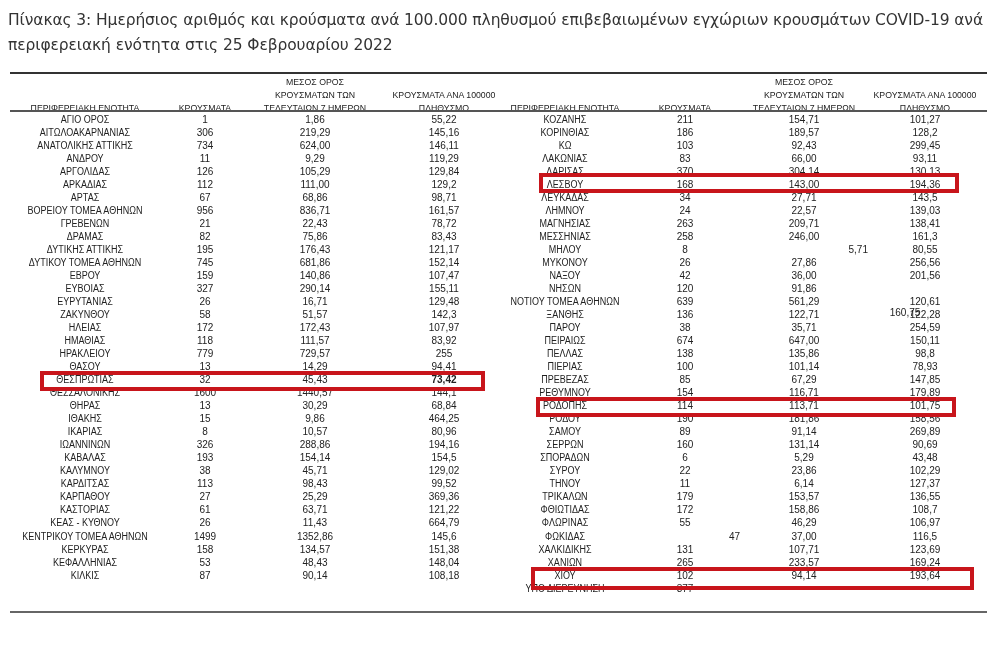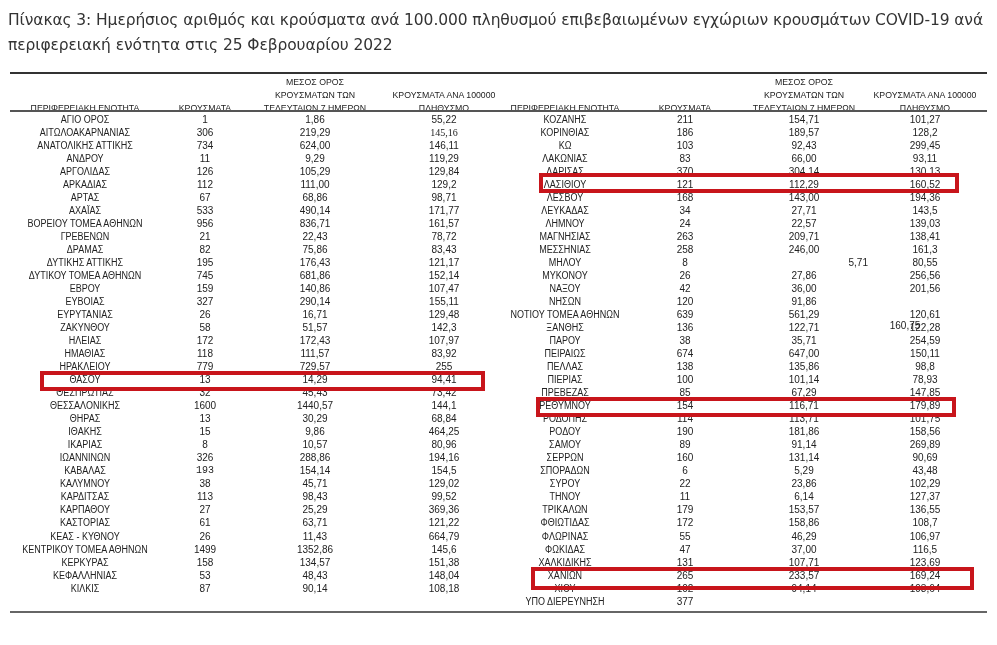--- a/index.html
+++ b/index.html
@@ -44,21 +44,21 @@
       <div class="row">
         <span class="c-name" style="left: 0px; width: 150px;">ΑΓΙΟ ΟΡΟΣ</span>
         <span style="left: 150px; width: 90px;">1</span>
         <span style="left: 240px; width: 130px;">1,86</span>
         <span style="left: 370px; width: 128px;">55,22</span>
       </div>
       <div class="row">
         <span class="c-name" style="left: 0px; width: 150px;">ΑΙΤΩΛΟΑΚΑΡΝΑΝΙΑΣ</span>
         <span style="left: 150px; width: 90px;">306</span>
         <span style="left: 240px; width: 130px;">219,29</span>
-        <span style="left: 370px; width: 128px; font-family: Liberation Serif, serif;">145,16</span>
+        <span style="left: 370px; width: 128px;">145,16</span>
       </div>
       <div class="row">
         <span class="c-name" style="left: 0px; width: 150px;">ΑΝΑΤΟΛΙΚΗΣ ΑΤΤΙΚΗΣ</span>
         <span style="left: 150px; width: 90px;">734</span>
         <span style="left: 240px; width: 130px;">624,00</span>
         <span style="left: 370px; width: 128px;">146,11</span>
       </div>
       <div class="row">
         <span class="c-name" style="left: 0px; width: 150px;">ΑΝΔΡΟΥ</span>
         <span style="left: 150px; width: 90px;">11</span>
@@ -77,26 +77,20 @@
         <span style="left: 240px; width: 130px;">111,00</span>
         <span style="left: 370px; width: 128px;">129,2</span>
       </div>
       <div class="row">
         <span class="c-name" style="left: 0px; width: 150px;">ΑΡΤΑΣ</span>
         <span style="left: 150px; width: 90px;">67</span>
         <span style="left: 240px; width: 130px;">68,86</span>
         <span style="left: 370px; width: 128px;">98,71</span>
       </div>
       <div class="row">
-        <span class="c-name" style="left: 0px; width: 150px;">ΑΧΑΪΑΣ</span>
-        <span style="left: 150px; width: 90px;">533</span>
-        <span style="left: 240px; width: 130px;">490,14</span>
-        <span style="left: 370px; width: 128px;">171,77</span>
-      </div>
-      <div class="row">
         <span class="c-name" style="left: 0px; width: 150px;">ΒΟΡΕΙΟΥ ΤΟΜΕΑ ΑΘΗΝΩΝ</span>
         <span style="left: 150px; width: 90px;">956</span>
         <span style="left: 240px; width: 130px;">836,71</span>
         <span style="left: 370px; width: 128px;">161,57</span>
       </div>
       <div class="row">
         <span class="c-name" style="left: 0px; width: 150px;">ΓΡΕΒΕΝΩΝ</span>
         <span style="left: 150px; width: 90px;">21</span>
         <span style="left: 240px; width: 130px;">22,43</span>
         <span style="left: 370px; width: 128px;">78,72</span>
@@ -164,21 +158,21 @@
       <div class="row">
         <span class="c-name" style="left: 0px; width: 150px;">ΘΑΣΟΥ</span>
         <span style="left: 150px; width: 90px;">13</span>
         <span style="left: 240px; width: 130px;">14,29</span>
         <span style="left: 370px; width: 128px;">94,41</span>
       </div>
       <div class="row">
         <span class="c-name" style="left: 0px; width: 150px;">ΘΕΣΠΡΩΤΙΑΣ</span>
         <span style="left: 150px; width: 90px;">32</span>
         <span style="left: 240px; width: 130px;">45,43</span>
-        <span style="left: 370px; width: 128px;">73,42</span>
+        <span style="left: 370px; width: 128px; font-weight: bold;">73,42</span>
       </div>
       <div class="row">
         <span class="c-name" style="left: 0px; width: 150px;">ΘΕΣΣΑΛΟΝΙΚΗΣ</span>
         <span style="left: 150px; width: 90px;">1600</span>
         <span style="left: 240px; width: 130px;">1440,57</span>
         <span style="left: 370px; width: 128px;">144,1</span>
       </div>
       <div class="row">
         <span class="c-name" style="left: 0px; width: 150px;">ΘΗΡΑΣ</span>
         <span style="left: 150px; width: 90px;">13</span>
@@ -198,21 +192,21 @@
         <span style="left: 370px; width: 128px;">80,96</span>
       </div>
       <div class="row">
         <span class="c-name" style="left: 0px; width: 150px;">ΙΩΑΝΝΙΝΩΝ</span>
         <span style="left: 150px; width: 90px;">326</span>
         <span style="left: 240px; width: 130px;">288,86</span>
         <span style="left: 370px; width: 128px;">194,16</span>
       </div>
       <div class="row">
         <span class="c-name" style="left: 0px; width: 150px;">ΚΑΒΑΛΑΣ</span>
-        <span style="left: 150px; width: 90px; font-family: Liberation Mono, monospace;">193</span>
+        <span style="left: 150px; width: 90px;">193</span>
         <span style="left: 240px; width: 130px;">154,14</span>
         <span style="left: 370px; width: 128px;">154,5</span>
       </div>
       <div class="row">
         <span class="c-name" style="left: 0px; width: 150px;">ΚΑΛΥΜΝΟΥ</span>
         <span style="left: 150px; width: 90px;">38</span>
         <span style="left: 240px; width: 130px;">45,71</span>
         <span style="left: 370px; width: 128px;">129,02</span>
       </div>
       <div class="row">
@@ -305,26 +299,20 @@
         <span style="left: 240px; width: 128px;">66,00</span>
         <span style="left: 360px; width: 130px;">93,11</span>
       </div>
       <div class="row">
         <span class="c-name" style="left: 0px; width: 130px;">ΛΑΡΙΣΑΣ</span>
         <span style="left: 130px; width: 110px;">370</span>
         <span style="left: 240px; width: 128px;">304,14</span>
         <span style="left: 360px; width: 130px;">130,13</span>
       </div>
       <div class="row">
-        <span class="c-name" style="left: 0px; width: 130px;">ΛΑΣΙΘΙΟΥ</span>
-        <span style="left: 130px; width: 110px;">121</span>
-        <span style="left: 240px; width: 128px;">112,29</span>
-        <span style="left: 360px; width: 130px;">160,52</span>
-      </div>
-      <div class="row">
         <span class="c-name" style="left: 0px; width: 130px;">ΛΕΣΒΟΥ</span>
         <span style="left: 130px; width: 110px;">168</span>
         <span style="left: 240px; width: 128px;">143,00</span>
         <span style="left: 360px; width: 130px;">194,36</span>
       </div>
       <div class="row">
         <span class="c-name" style="left: 0px; width: 130px;">ΛΕΥΚΑΔΑΣ</span>
         <span style="left: 130px; width: 110px;">34</span>
         <span style="left: 240px; width: 128px;">27,71</span>
         <span style="left: 360px; width: 130px;">143,5</span>
@@ -474,21 +462,21 @@
         <span style="left: 360px; width: 130px;">108,7</span>
       </div>
       <div class="row">
         <span class="c-name" style="left: 0px; width: 130px;">ΦΛΩΡΙΝΑΣ</span>
         <span style="left: 130px; width: 110px;">55</span>
         <span style="left: 240px; width: 128px;">46,29</span>
         <span style="left: 360px; width: 130px;">106,97</span>
       </div>
       <div class="row">
         <span class="c-name" style="left: 0px; width: 130px;">ΦΩΚΙΔΑΣ</span>
-        <span style="left: 130px; width: 110px;">47</span>
+        <span style="left: 130px; width: 110px; text-align: right;">47</span>
         <span style="left: 240px; width: 128px;">37,00</span>
         <span style="left: 360px; width: 130px;">116,5</span>
       </div>
       <div class="row">
         <span class="c-name" style="left: 0px; width: 130px;">ΧΑΛΚΙΔΙΚΗΣ</span>
         <span style="left: 130px; width: 110px;">131</span>
         <span style="left: 240px; width: 128px;">107,71</span>
         <span style="left: 360px; width: 130px;">123,69</span>
       </div>
       <div class="row">

